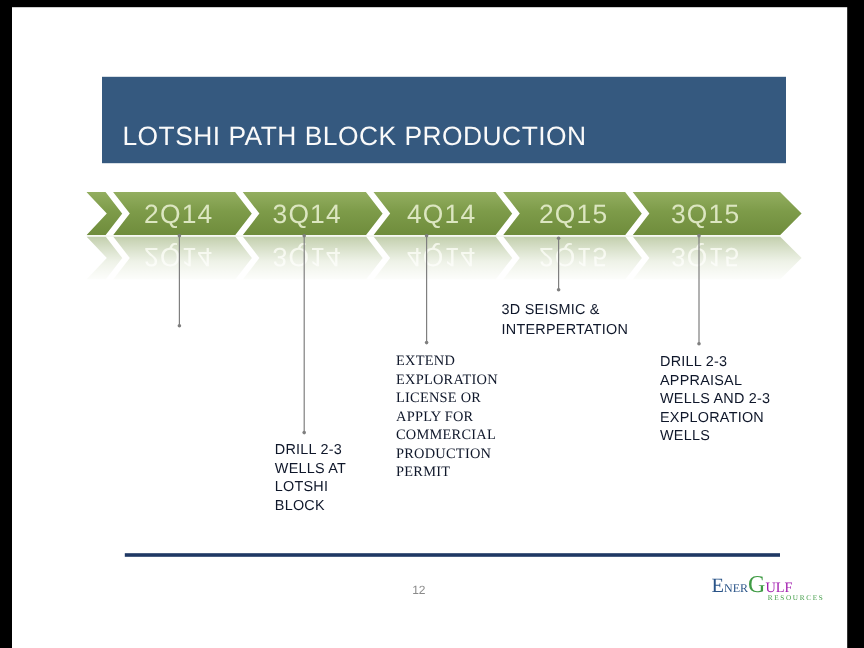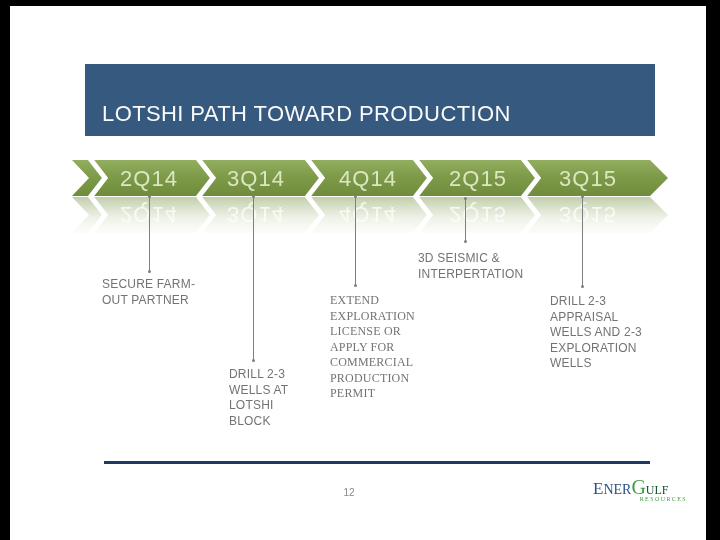--- a/index.html
+++ b/index.html
@@ -27,50 +27,50 @@
   .connector .dot{position:absolute;left:-1px;width:3px;height:3px;background:#7f7f7f;
                   border-radius:50%;}
   .connector .dot.top{top:-1px;} .connector .dot.bottom{bottom:-1px;}
   .c0{left:139px;top:190px;height:76px;}
   .c1{left:243px;top:190px;height:165px;}
   .c2{left:345px;top:190px;height:90px;}
   .c3{left:455px;top:192px;height:44px;}
   .c4{left:572px;top:190px;height:91px;}
 
   
-  .desc{position:absolute;font-size:12px;line-height:15.5px;color:#737373;
+  .desc{position:absolute;font-size:12px;line-height:15.5px;color:#0f172a;
         letter-spacing:.2px;white-space:pre-line;z-index:3;}
   .d0{left:92px;top:271px;}
   .d1{left:219px;top:361px;}
   .d2{left:320px;top:287px;font-family:Liberation Serif, serif;}
   .d3{left:408px;top:245px;}
   .d4{left:540px;top:288px;}
 
   
   .divider{position:absolute;left:94px;top:455px;width:546px;height:3px;background:#1f3864;}
   .page-num{position:absolute;left:284px;top:481px;width:110px;text-align:center;
             font-size:10px;color:#8a8a8a;}
   .logo{position:absolute;left:583px;top:471px;width:100px;
         font-family:"Liberation Serif",serif;line-height:1;}
   .logo .e{font-size:17px;color:#2a5488;}
-  .logo .ner{font-size:14px;color:#2a5488;}
+  .logo .ner{font-size:10px;color:#2a5488;}
   .logo .g{font-size:20px;color:#3f9b44;}
-  .logo .ulf{font-size:12px;color:#14532d;}
+  .logo .ulf{font-size:12px;color:#a21caf;}
   .logo .tagline{display:block;text-align:right;padding-right:6px;margin-top:-1px;
                  font-size:6px;letter-spacing:1.4px;color:#3f9b44;
                  font-family:"Liberation Serif",serif;}
 </style>
 </head>
 <body>
 
 <div class="stage">
   <div class="slide">
 
     <div class="title-bar">
-      <div class="title-text">LOTSHI PATH TOWARD PRODUCTION</div>
+      <div class="title-text">LOTSHI PATH BLOCK PRODUCTION</div>
     </div>
 
     <svg class="band" viewBox="0 0 600 36" width="600" height="36">
       <defs>
         <linearGradient id="gGreen" x1="0" y1="0" x2="0" y2="1">
           <stop offset="0" stop-color="#93ae60"></stop>
           <stop offset="0.45" stop-color="#7d9b49"></stop>
           <stop offset="1" stop-color="#6f8c3c"></stop>
         </linearGradient>
       </defs>
@@ -116,22 +116,20 @@
     </div>
     <div class="connector c3">
       <span class="dot top"></span>
       <span class="dot bottom"></span>
     </div>
     <div class="connector c4">
       <span class="dot top"></span>
       <span class="dot bottom"></span>
     </div>
 
-    <div class="desc d0">SECURE FARM-
-OUT PARTNER</div>
     <div class="desc d1">DRILL 2-3
 WELLS AT
 LOTSHI
 BLOCK</div>
     <div class="desc d2">EXTEND
 EXPLORATION
 LICENSE OR
 APPLY FOR
 COMMERCIAL
 PRODUCTION

